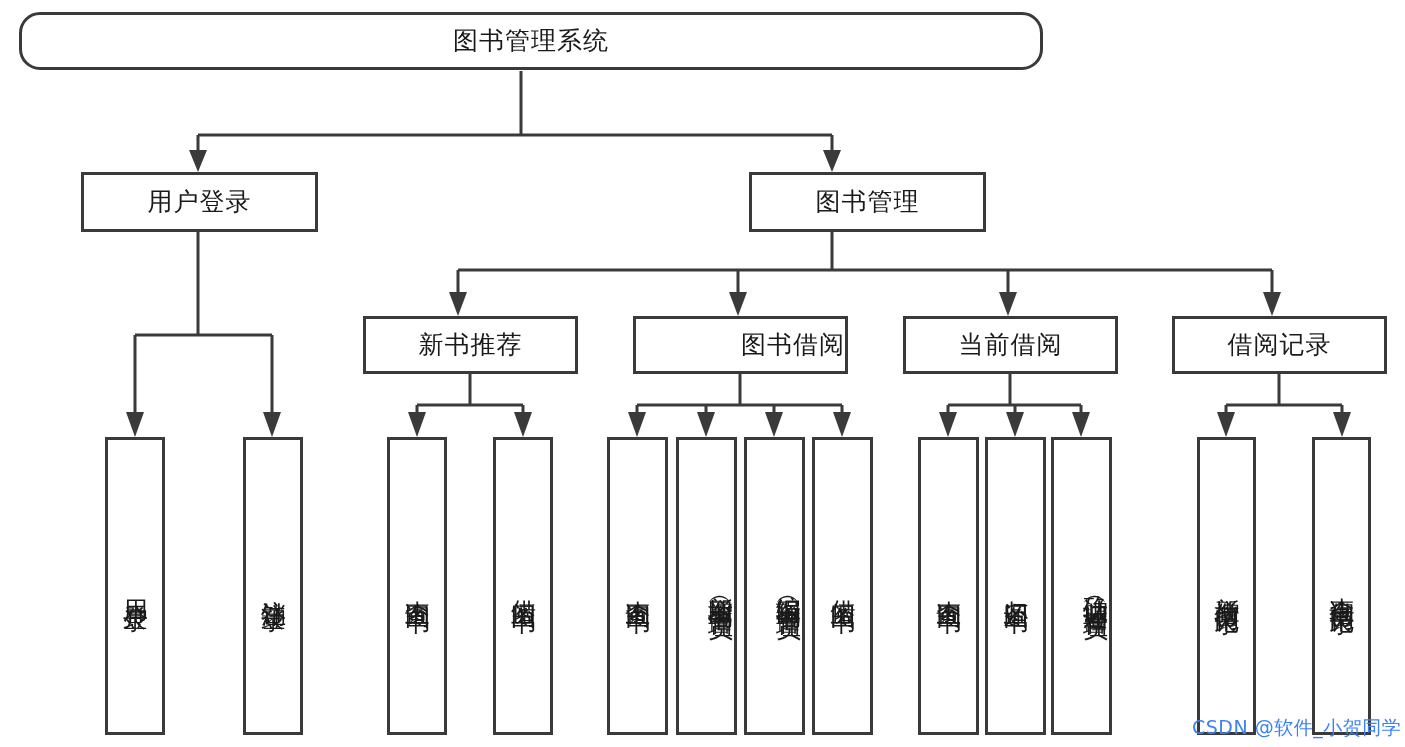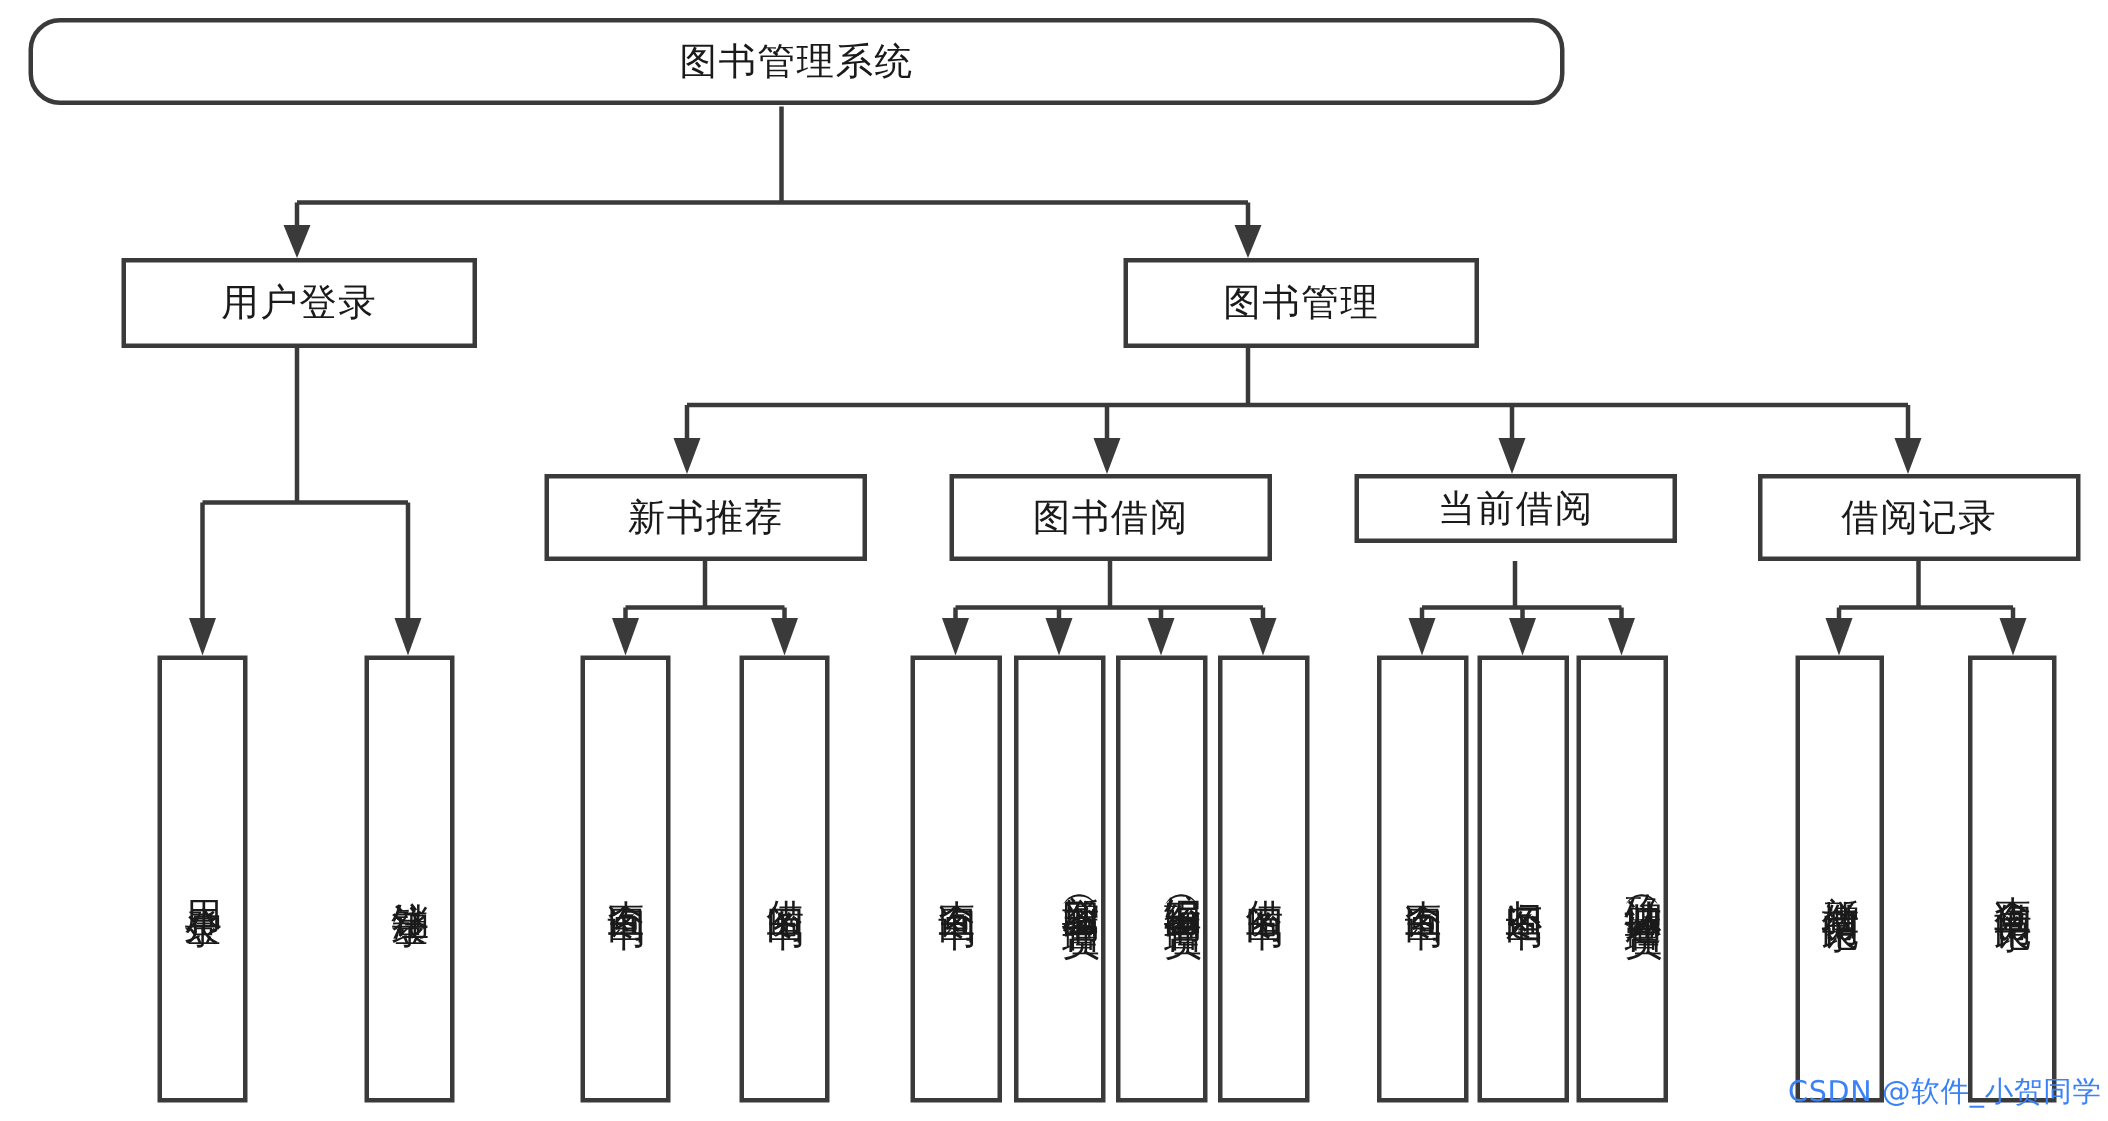--- a/index.html
+++ b/index.html
@@ -144,24 +144,24 @@
   <div class="node horiz" style="left:81px; top:172px; width:237px; height:60px;">
     <span>用户登录</span>
   </div>
   <div class="node horiz" style="left:713px; top:172px; width:237px; height:60px;margin-left:36px;">
     <span>图书管理</span>
   </div>
 
   <div class="node horiz" style="left:363px; top:316px; width:215px; height:58px;align-items:center;">
     <span>新书推荐</span>
   </div>
-  <div class="node horiz" style="left:633px; top:316px; width:215px; height:58px;">
+  <div class="node horiz" style="left:633px; top:316px; width:215px; height:58px;justify-content:flex-end;">
     <span>图书借阅</span>
   </div>
-  <div class="node horiz" style="left:903px; top:316px; width:215px; height:46px;">
+  <div class="node horiz" style="left:903px; top:316px; width:215px; height:58px;">
     <span>当前借阅</span>
   </div>
   <div class="node horiz" style="left:1172px; top:316px; width:215px; height:58px;">
     <span>借阅记录</span>
   </div>
 
   <div class="node vert mid" style="left:105px; top:437px; width:60px; height:298px;">
     <span>用户登录</span>
   </div>
   <div class="node vert mid" style="left:243px; top:437px; width:60px; height:298px;">

